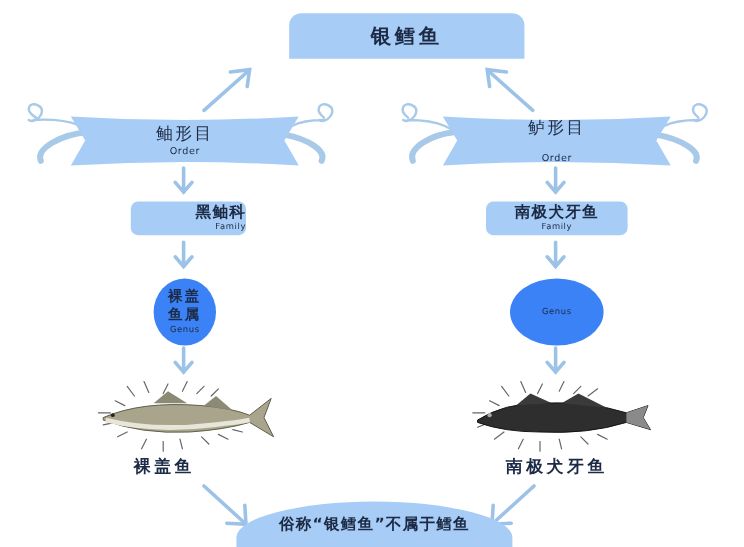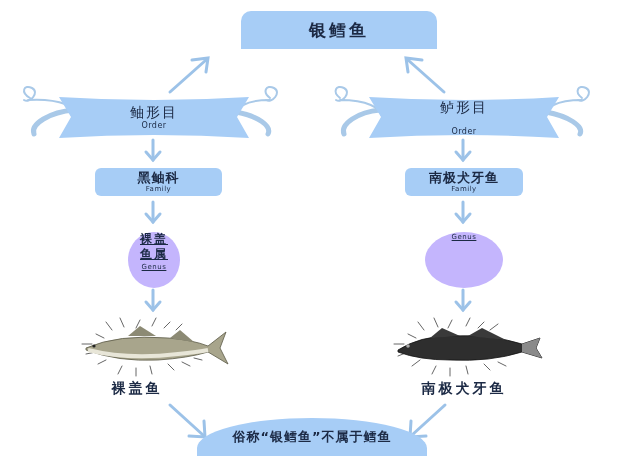--- a/index.html
+++ b/index.html
@@ -23,22 +23,22 @@
   .banner svg.bg { position:absolute; left:0; top:0; }
   .banner .main { position:relative; font-size:14px; font-weight:normal; letter-spacing:2px; line-height:16px; }
   .banner .sub { position:relative; font-size:8px; letter-spacing:0.5px; line-height:11px; }
   .family-box {
     top:168px; height:28px; background:#a7cdf6; border-radius:6px;
     display:flex; flex-direction:column; align-items:center; justify-content:center;
   }
   .family-box .main { font-size:13px; font-weight:bold; letter-spacing:1px; line-height:14px; }
   .family-box .sub { font-size:7px; line-height:9px; letter-spacing:0.5px; }
   .genus {
-    background:#c4b5fd; border-radius:50%;
-    display:flex; flex-direction:column; align-items:center; text-align:center;text-decoration:underline;
+    background:#3b82f6; border-radius:50%;
+    display:flex; flex-direction:column; align-items:center; justify-content:center; text-align:center;
   }
   .genus .main { font-size:12px; font-weight:bold; line-height:15px; letter-spacing:2px; white-space:pre-line; }
   .genus .sub { font-size:7px; line-height:10px; letter-spacing:0.5px; }
   .fish-label { font-size:14px; font-weight:bold; letter-spacing:3px; text-align:center; }
   .bottom-box {
     left:197px; top:418px; width:230px; height:60px;
     background:#a7cdf6; border-radius:50% 50% 0 0 / 30px 30px 0 0;
     display:flex; justify-content:center; padding-top:10px; box-sizing:border-box;
     font-size:13px; font-weight:bold; letter-spacing:1px;
   }
@@ -124,21 +124,21 @@
 </div>
 
 <div class="abs banner" style="left:369px;gap:11px;">
   <svg class="bg" width="190" height="45">
     <path d="M0,2 Q95,8 190,2 L178,22 L190,43 Q95,37 0,43 L12,22 Z" fill="#a7cdf6"></path>
   </svg>
   <span class="main">鲈形目</span>
   <span class="sub">Order</span>
 </div>
 
-<div class="abs family-box" style="left:95px;width:127px;">
+<div class="abs family-box" style="left:109px;width:96px;align-items:flex-end;">
   <span class="main">黑鲉科</span>
   <span class="sub">Family</span>
 </div>
 <div class="abs family-box" style="left:405px;width:118px;">
   <span class="main">南极犬牙鱼</span>
   <span class="sub">Family</span>
 </div>
 
 <div class="abs genus" style="left:128px;top:232px;width:52px;height:56px;">
   <span class="main">裸盖

